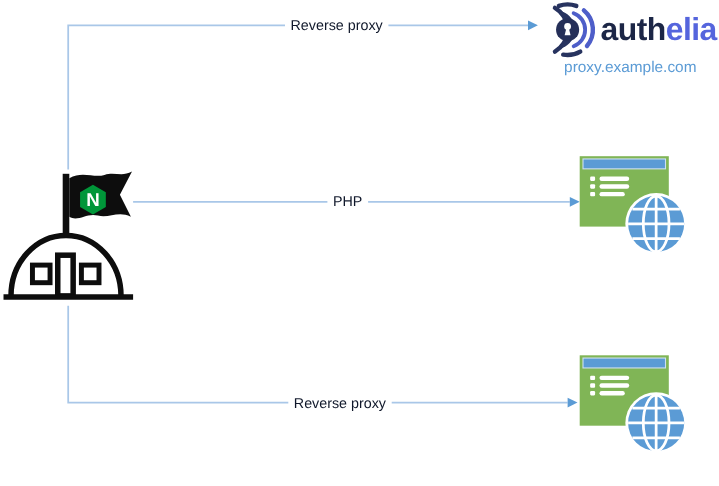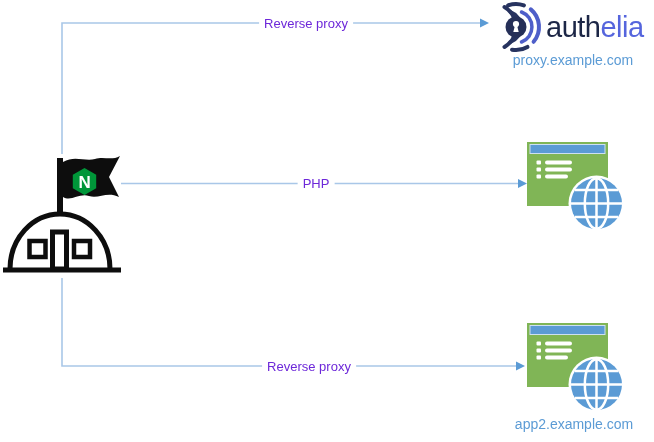--- a/index.html
+++ b/index.html
@@ -6,30 +6,30 @@
   .canvas{
     position:relative;width:654px;height:442px;background:#ffffff;overflow:hidden;
     font-family:"Liberation Sans",sans-serif;
   }
   .connectors{position:absolute;left:0;top:0;}
   .conn-line{fill:none;stroke:#a9c7e8;stroke-width:1.6px;}
   .conn-head{fill:#5b9bd5;stroke:none;}
   .conn-label{
     position:absolute;transform:translate(-50%,-50%);
     background:#ffffff;padding:0 5px;
-    color:#6d28d9;font-size:13px;line-height:15px;white-space:nowrap;
+    color:#0f172a;font-size:13px;line-height:15px;white-space:nowrap;
   }
   .domain-label{
     position:absolute;transform:translateX(-50%);
     color:#5b9bd5;font-size:14px;line-height:16px;white-space:nowrap;
   }
   .node{position:absolute;}
   .wordmark{
     position:absolute;left:546px;top:9px;height:36px;line-height:36px;
-    font-size:29px;font-weight:400;letter-spacing:-0.5px;white-space:nowrap;
+    font-size:29px;font-weight:700;letter-spacing:-0.5px;white-space:nowrap;
   }
   .wordmark .dark{color:#1c2646;}
   .wordmark .light{color:#5565dd;}
 </style>
 </head>
 <body>
 
 <div class="canvas">
 
   <svg class="connectors" width="654" height="442" viewBox="0 0 654 442">
@@ -134,15 +134,14 @@
         <g stroke="#ffffff" stroke-width="2.5" fill="none">
           <line x1="48.9" y1="49" x2="92.1" y2="49"></line>
           <line x1="45" y1="62.5" x2="96" y2="62.5"></line>
           <line x1="48.9" y1="76" x2="92.1" y2="76"></line>
           <line x1="70.5" y1="37.2" x2="70.5" y2="87.8"></line>
           <ellipse cx="70.5" cy="62.5" rx="11.7" ry="25.3"></ellipse>
         </g>
       </g>
     </svg>
   </div>
-  <div class="domain-label" style="left:574px;top:416px">app2.example.com</div>
 
 </div>
 
 </body></html>

